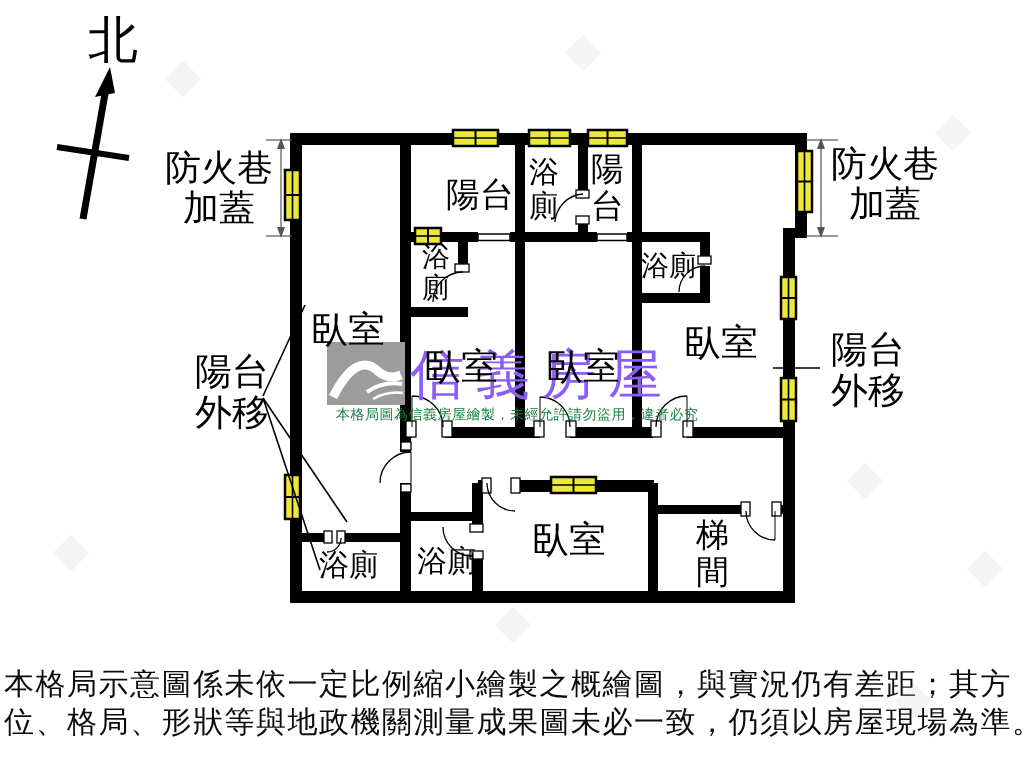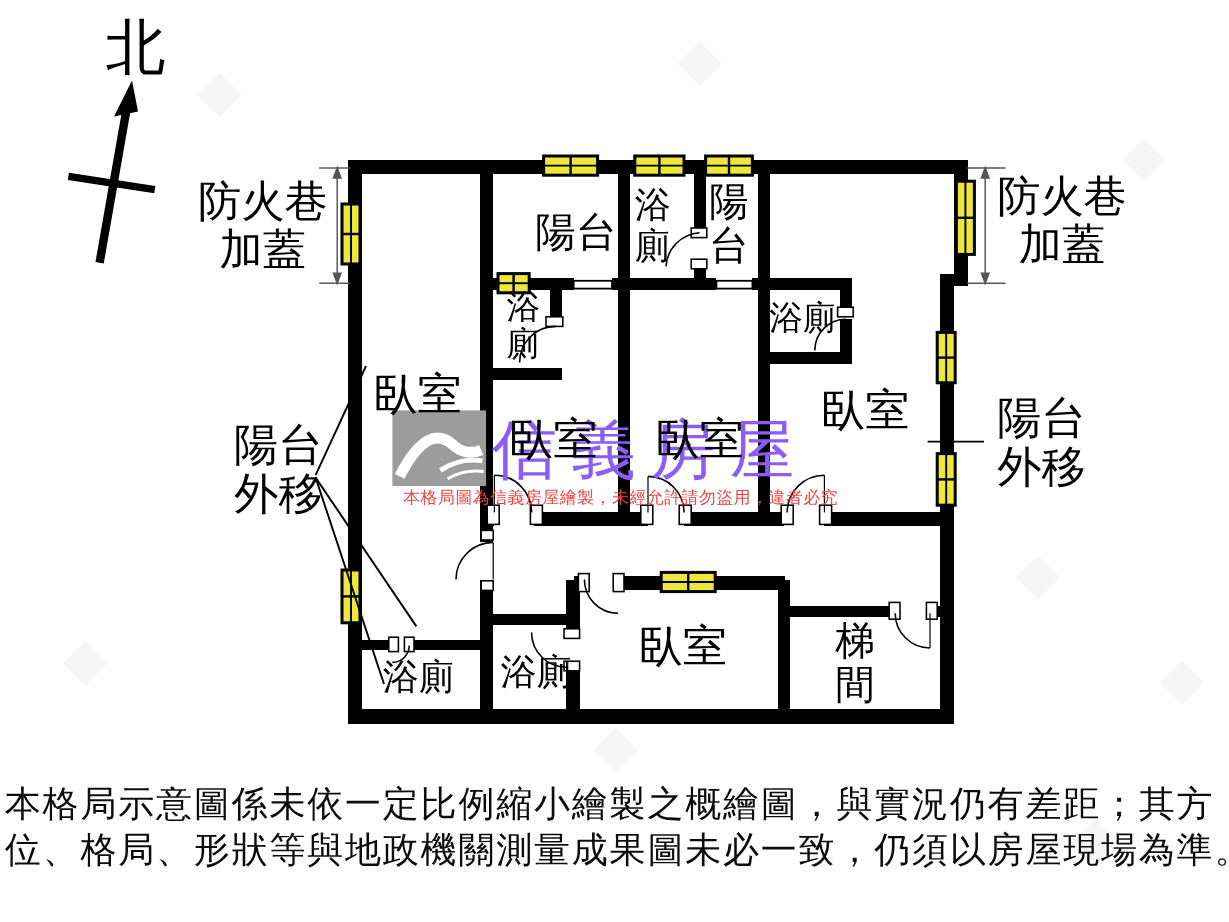--- a/index.html
+++ b/index.html
@@ -3,24 +3,24 @@
 <meta charset="utf-8">
 <style>
   html,body{margin:0;padding:0;background:#fff;}
   #stage{position:relative;width:1024px;height:768px;background:#ffffff;overflow:hidden;
          font-family:"Liberation Serif","DejaVu Serif",serif;}
   .lbl{position:absolute;color:#000;white-space:pre-line;line-height:1.12;text-align:center;
        font-family:"Liberation Serif","DejaVu Serif",serif;}
   .bgmark{position:absolute;width:26px;height:26px;background:#f5f5f5;transform:rotate(45deg);}
   #wm-brand{position:absolute;color:#8b5cf6;font-size:54px;letter-spacing:12px;white-space:nowrap;
             font-family:"Liberation Serif","DejaVu Serif",serif;}
-  #wm-notice{position:absolute;color:#ef4444;font-size:14px;letter-spacing:0.5px;white-space:nowrap;
+  #wm-notice{position:absolute;color:#15803d;font-size:14px;letter-spacing:0.5px;white-space:nowrap;
              font-family:"Liberation Serif","DejaVu Serif",serif;}
   #wm-logo{position:absolute;left:327px;top:342px;width:78px;height:63px;background:#9c9c9c;}
-  .disc{position:absolute;left:4px;color:#0c0c0c;font-size:30px;letter-spacing:1.5px;white-space:nowrap;}
+  .disc{position:absolute;left:4px;color:#0c0c0c;font-size:30px;letter-spacing:1.5px;white-space:nowrap;margin-top:14px;}
 </style>
 </head>
 <body>
 
 <div id="stage">
 
   <div>
     <div class="bgmark" style="left:570px;top:40px;"></div>
     <div class="bgmark" style="left:940px;top:120px;"></div>
     <div class="bgmark" style="left:170px;top:66px;"></div>

